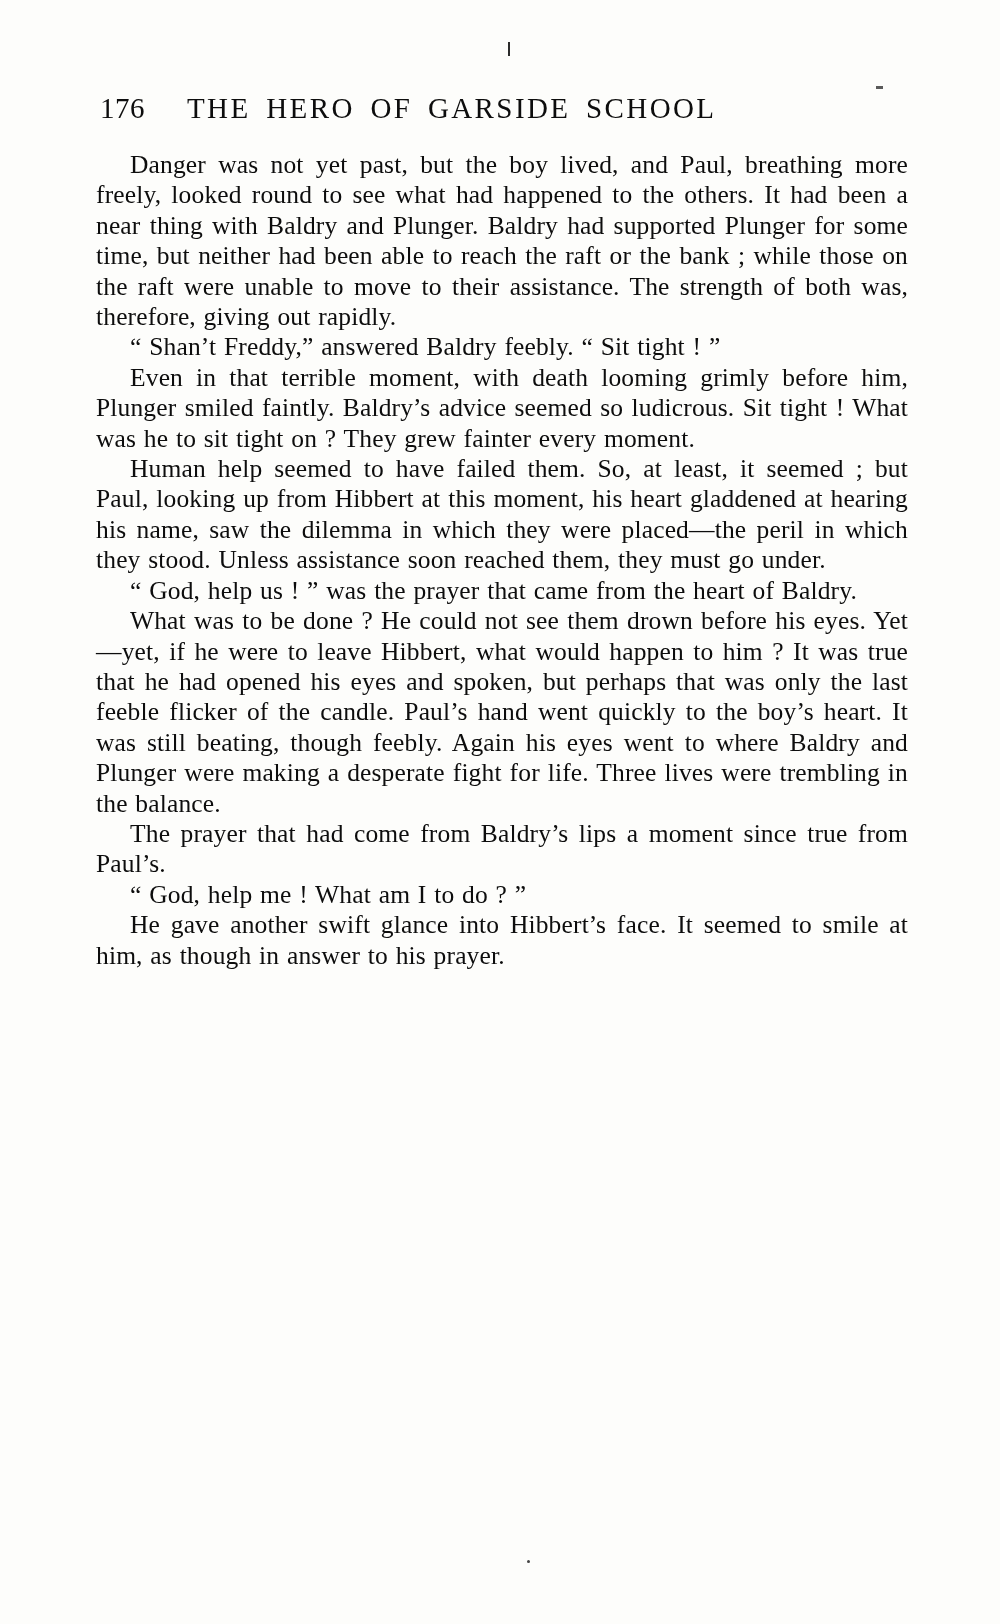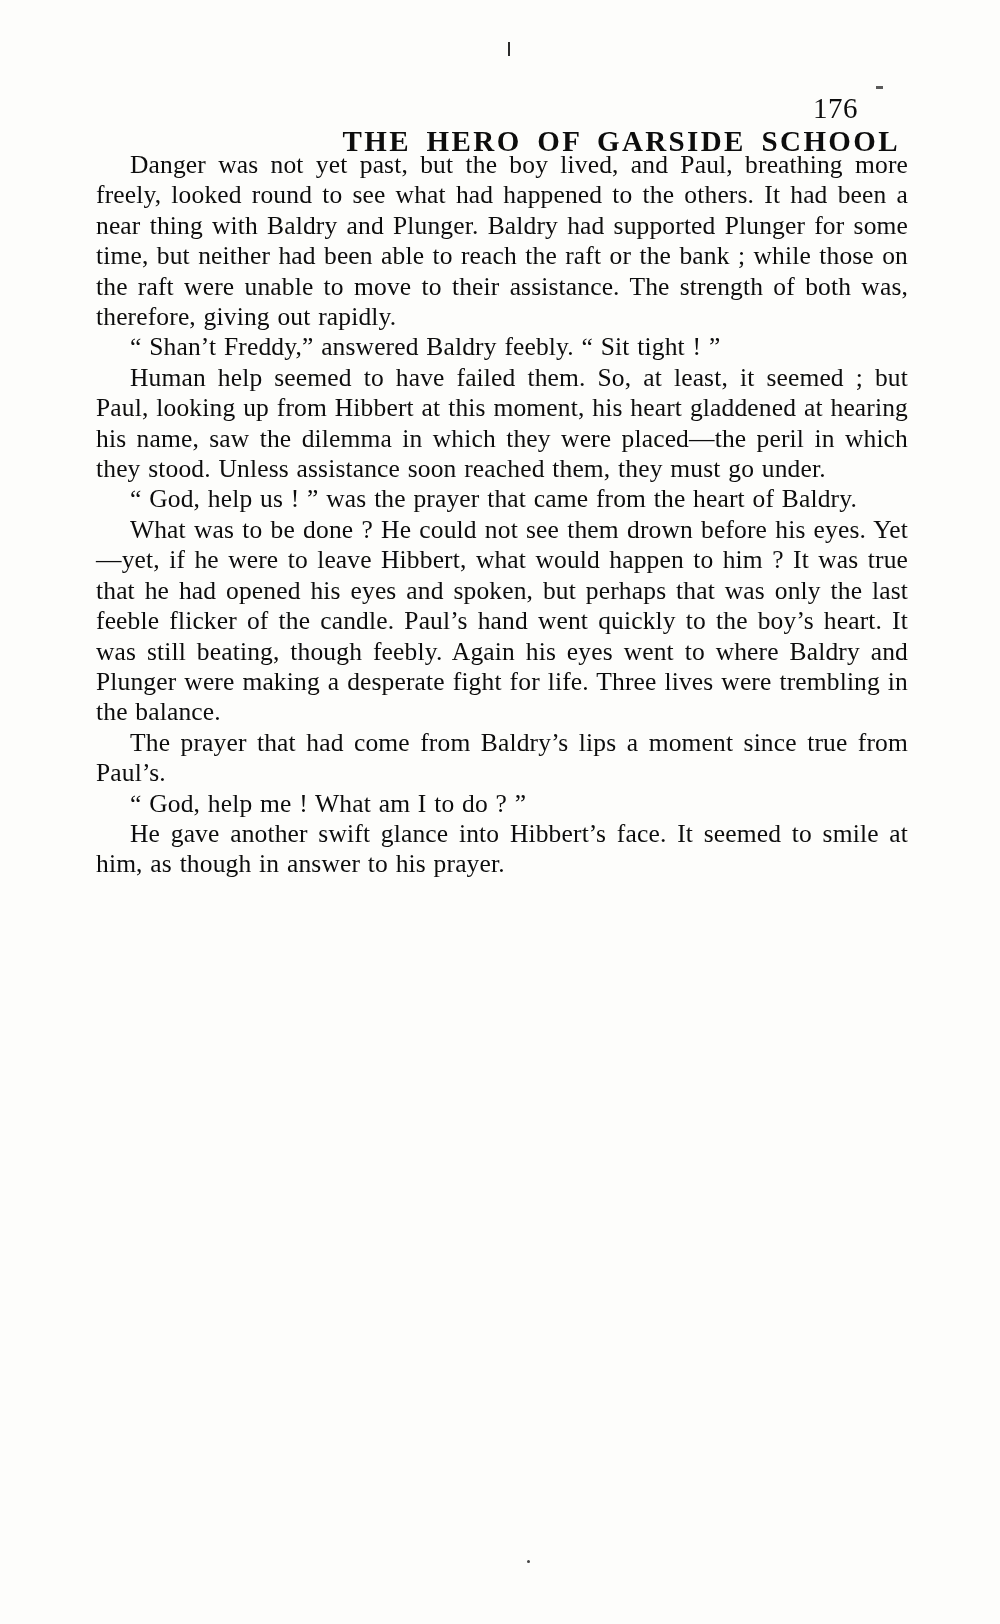--- a/index.html
+++ b/index.html
@@ -53,33 +53,32 @@
     top: 92px;
     left: 100px;
     width: 800px;
     height: 42px;
   }
   .header-line {
     display: flex;
     align-items: flex-end;
     font-size: 30px;
     letter-spacing: 1px;
-    flex-direction: column;
   }
   .folio {
     font-size: 29px;
     letter-spacing: 0.5px;
     margin-right: 42px;
     font-weight: 500;
   }
   .running-title {
     font-size: 29px;
     letter-spacing: 2.4px;
     word-spacing: 6px;
-    font-weight: 700;
+    font-weight: 400;
   }
   .body-text {
     position: absolute;
     top: 150px;
     left: 96px;
     width: 812px;
     font-size: 25.5px;
     line-height: 30.4px;
     text-align: justify;
     text-justify: inter-word;
@@ -102,20 +101,21 @@
   <header class="page-header">
     <div class="header-line">
       <span class="folio">176</span>
       <span class="running-title">THE HERO OF GARSIDE SCHOOL</span>
     </div>
   </header>
 
   <section class="body-text">
     <p>Danger was not yet past, but the boy lived, and Paul, breathing more freely, looked round to see what had happened to the others. It had been a near thing with Baldry and Plunger. Baldry had supported Plunger for some time, but neither had been able to reach the raft or the bank ; while those on the raft were unable to move to their assistance. The strength of both was, therefore, giving out rapidly.</p>
     <p>“ Shan’t Freddy,” answered Baldry feebly. “ Sit tight ! ”</p>
+    <p>Even in that terrible moment, with death looming grimly before him, Plunger smiled faintly. Baldry’s advice seemed so ludicrous. Sit tight ! What was he to sit tight on ? They grew fainter every moment.</p>
     <p>Human help seemed to have failed them. So, at least, it seemed ; but Paul, looking up from Hibbert at this moment, his heart gladdened at hearing his name, saw the dilemma in which they were placed—the peril in which they stood. Unless assistance soon reached them, they must go under.</p>
     <p>“ God, help us ! ” was the prayer that came from the heart of Baldry.</p>
     <p>What was to be done ? He could not see them drown before his eyes. Yet—yet, if he were to leave Hibbert, what would happen to him ? It was true that he had opened his eyes and spoken, but perhaps that was only the last feeble flicker of the candle. Paul’s hand went quickly to the boy’s heart. It was still beating, though feebly. Again his eyes went to where Baldry and Plunger were making a desperate fight for life. Three lives were trembling in the balance.</p>
     <p>The prayer that had come from Baldry’s lips a moment since true from Paul’s.</p>
     <p>“ God, help me ! What am I to do ? ”</p>
     <p>He gave another swift glance into Hibbert’s face. It seemed to smile at him, as though in answer to his prayer.</p>
   </section>
 
   <div class="bottom-tick"></div>
 </div>

